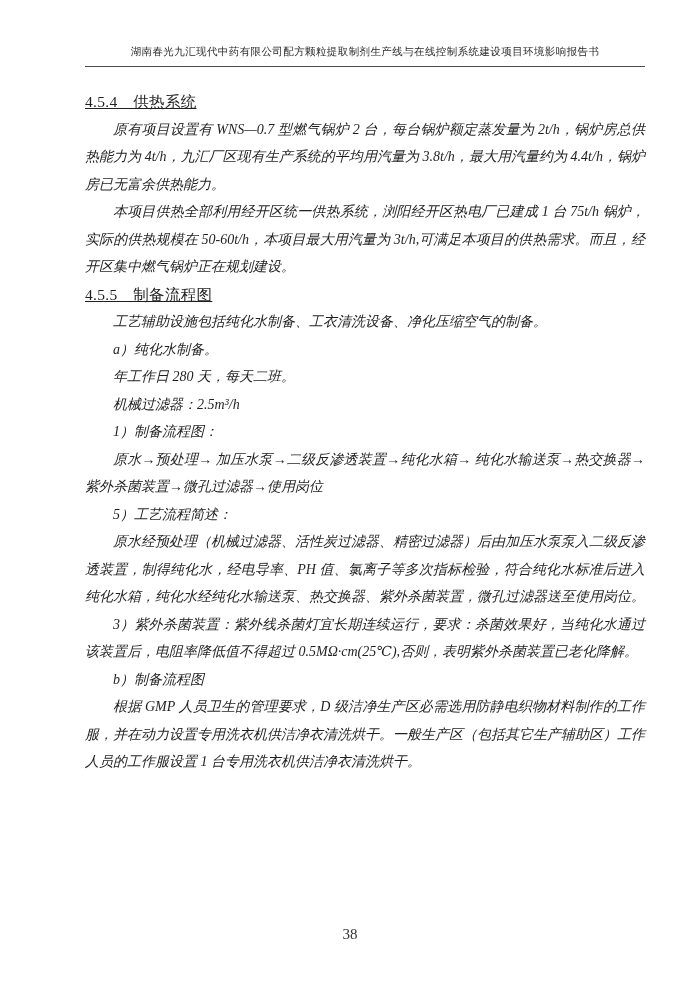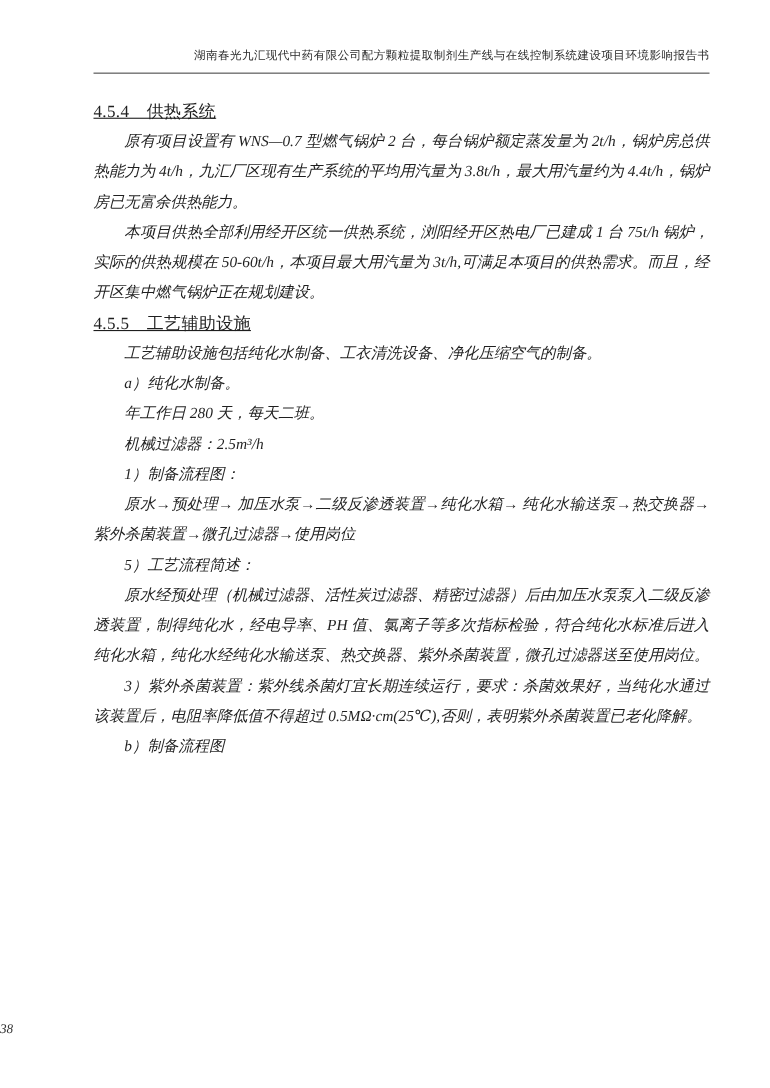--- a/index.html
+++ b/index.html
@@ -9,21 +9,21 @@
     height: 989px;
     background: #ffffff;
     font-family: "Liberation Serif", "DejaVu Serif", serif;
     overflow: hidden;
   }
   .header {
     position: absolute;
     top: 44px;
     left: 85px;
     width: 560px;
-    text-align: right;
+    text-align: center;
     font-size: 10.5px;
     line-height: 16px;
     letter-spacing: 0.4px;
     color: #2b2b2b;
     border-bottom: 1.4px solid #4a4a4a;
     padding-bottom: 6px;
   }
   .content {
     position: absolute;
     top: 88px;
@@ -40,45 +40,45 @@
     font-size: 15.5px;
     text-indent: 0;
     letter-spacing: 0.3px;
     text-decoration: underline;
   }
   .footer {
     position: absolute;
     bottom: 46px;
     left: 0;
     width: 100%;
-    text-align: left;
-    font-size: 12px;
+    text-align: center;
+    font-size: 15px;
     color: #333333;
-    font-style: italic;
   }
 </style>
 </head>
 <body>
 
 <div class="page">
 
   <div class="header">湖南春光九汇现代中药有限公司配方颗粒提取制剂生产线与在线控制系统建设项目环境影响报告书</div>
 
   <div class="content">
     <p class="section-heading">4.5.4　供热系统</p>
     <p class="para-indent">原有项目设置有 WNS—0.7 型燃气锅炉 2 台，每台锅炉额定蒸发量为 2t/h，锅炉房总供热能力为 4t/h，九汇厂区现有生产系统的平均用汽量为 3.8t/h，最大用汽量约为 4.4t/h，锅炉房已无富余供热能力。</p>
     <p class="para-indent">本项目供热全部利用经开区统一供热系统，浏阳经开区热电厂已建成 1 台 75t/h 锅炉，实际的供热规模在 50-60t/h，本项目最大用汽量为 3t/h,可满足本项目的供热需求。而且，经开区集中燃气锅炉正在规划建设。</p>
-    <p class="section-heading">4.5.5　工艺辅助设施</p>
+    <p class="section-heading">4.5.5　制备流程图</p>
     <p class="para-indent">工艺辅助设施包括纯化水制备、工衣清洗设备、净化压缩空气的制备。</p>
     <p class="para-indent">a）纯化水制备。</p>
     <p class="para-indent">年工作日 280 天，每天二班。</p>
     <p class="para-indent">机械过滤器：2.5m³/h</p>
     <p class="para-indent">1）制备流程图：</p>
     <p class="para-indent">原水→预处理→ 加压水泵→二级反渗透装置→纯化水箱→ 纯化水输送泵→热交换器→紫外杀菌装置→微孔过滤器→使用岗位</p>
     <p class="para-indent">5）工艺流程简述：</p>
     <p class="para-indent">原水经预处理（机械过滤器、活性炭过滤器、精密过滤器）后由加压水泵泵入二级反渗透装置，制得纯化水，经电导率、PH 值、氯离子等多次指标检验，符合纯化水标准后进入纯化水箱，纯化水经纯化水输送泵、热交换器、紫外杀菌装置，微孔过滤器送至使用岗位。</p>
     <p class="para-indent">3）紫外杀菌装置：紫外线杀菌灯宜长期连续运行，要求：杀菌效果好，当纯化水通过该装置后，电阻率降低值不得超过 0.5MΩ·cm(25℃),否则，表明紫外杀菌装置已老化降解。</p>
     <p class="para-indent">b）制备流程图</p>
+    <p class="para-indent">根据 GMP 人员卫生的管理要求，D 级洁净生产区必需选用防静电织物材料制作的工作服，并在动力设置专用洗衣机供洁净衣清洗烘干。一般生产区（包括其它生产辅助区）工作人员的工作服设置 1 台专用洗衣机供洁净衣清洗烘干。</p>
   </div>
 
   <div class="footer">38</div>
 
 </div>
 
 </body></html>

